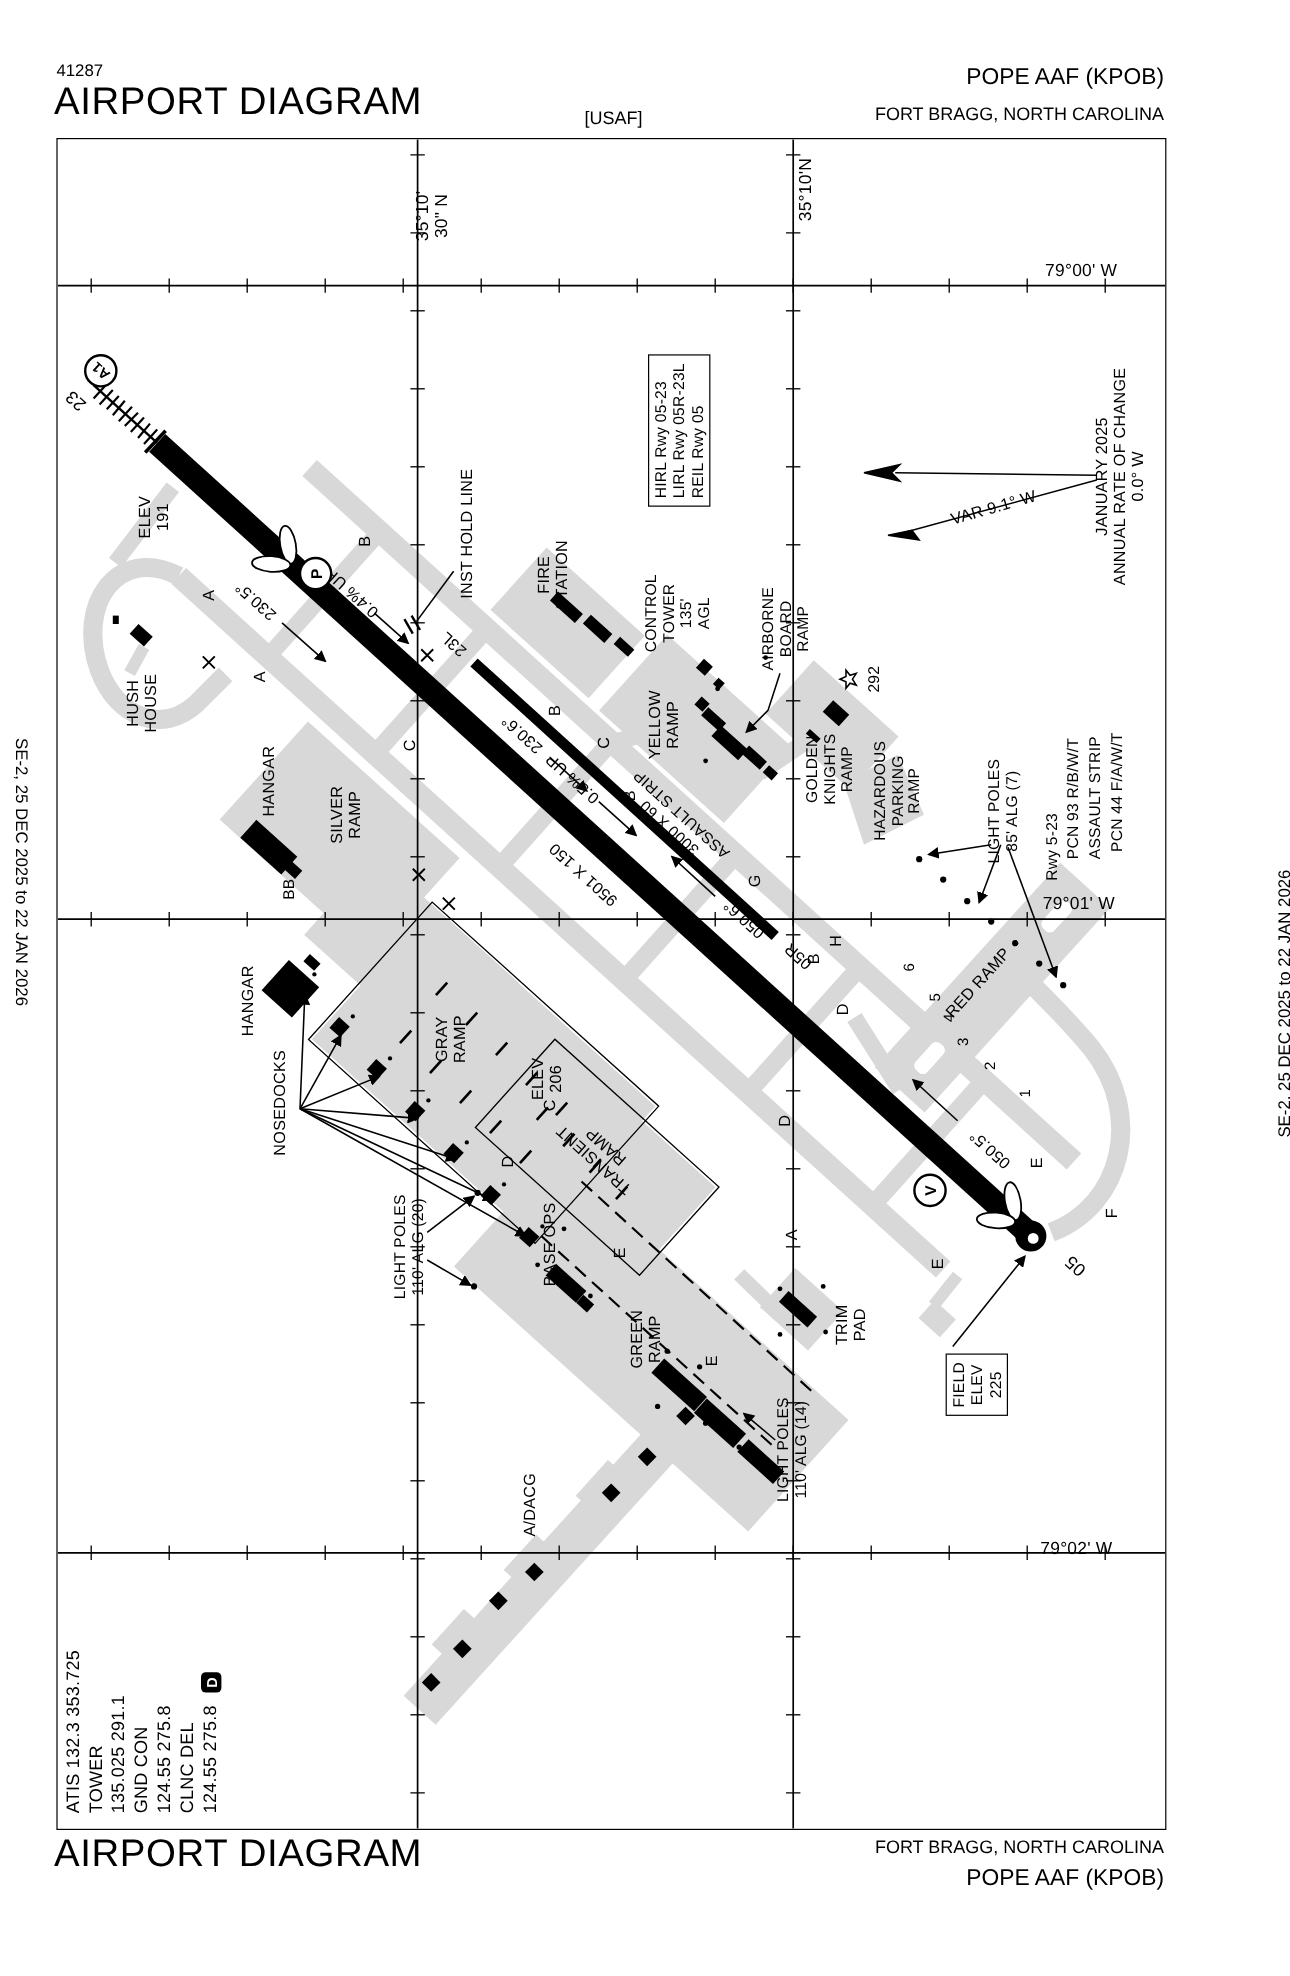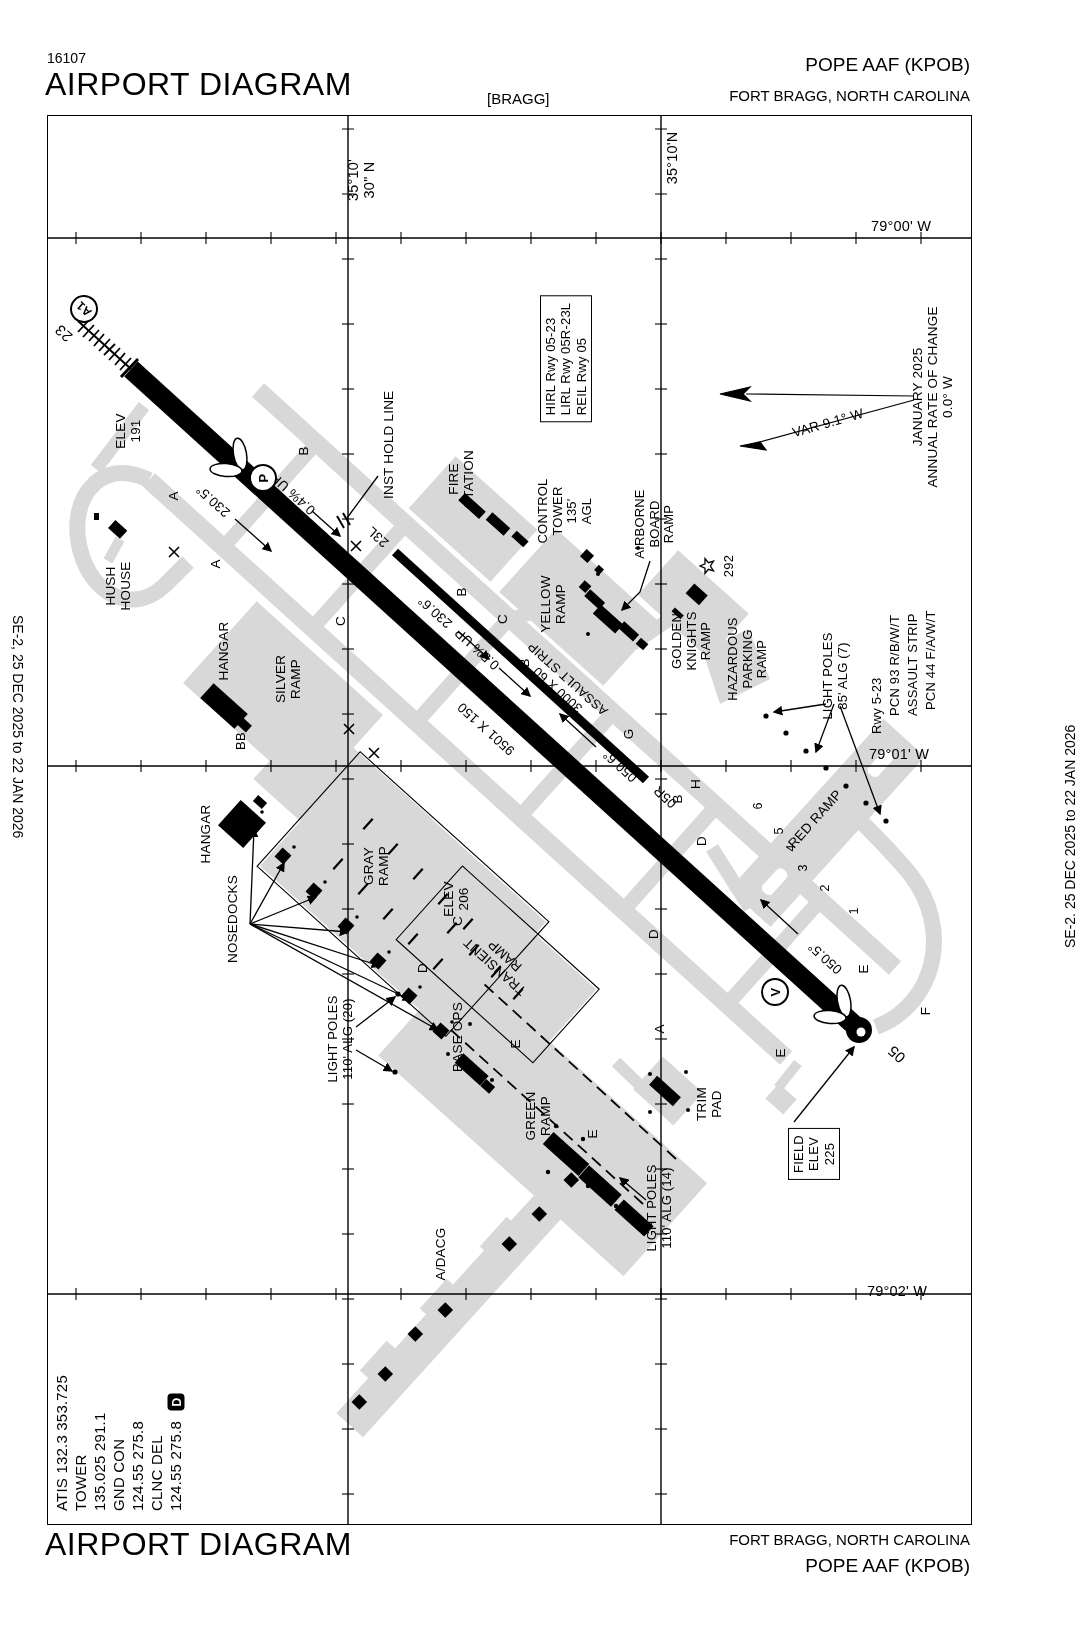--- a/index.html
+++ b/index.html
@@ -28,23 +28,23 @@
   .ml.l{text-align:left}
   .ml.box{border:1.5px solid #000;background:#fff;padding:2px 6px;line-height:1.18}
   .ml.circ{border:2.2px solid #000;border-radius:50%;background:#fff;width:24px;height:24px;
       display:flex;align-items:center;justify-content:center;line-height:1;font-weight:bold}
   .ml.dbox{background:#000;color:#fff;border-radius:4px;width:17px;height:17px;
       display:flex;align-items:center;justify-content:center;font-weight:bold;line-height:1}
 </style>
 </head>
 <body>
 
-<div class="hdr" id="h-num">16107</div>
+<div class="hdr" id="h-num">41287</div>
 <div class="hdr" id="h-title">AIRPORT DIAGRAM</div>
-<div class="hdr" id="h-usaf">[BRAGG]</div>
+<div class="hdr" id="h-usaf">[USAF]</div>
 <div class="hdr" id="h-apt">POPE AAF  (KPOB)</div>
 <div class="hdr" id="h-city">FORT BRAGG, NORTH CAROLINA</div>
 
 <div id="m-left">SE-2,  25 DEC 2025  to  22 JAN 2026</div>
 <div id="m-right">SE-2,  25 DEC 2025  to  22 JAN 2026</div>
 
 <div id="mapbox">
   <div id="landscape">
     <svg id="gsvg" width="1408" height="923" viewBox="0 0 1408 923">
       <defs>

